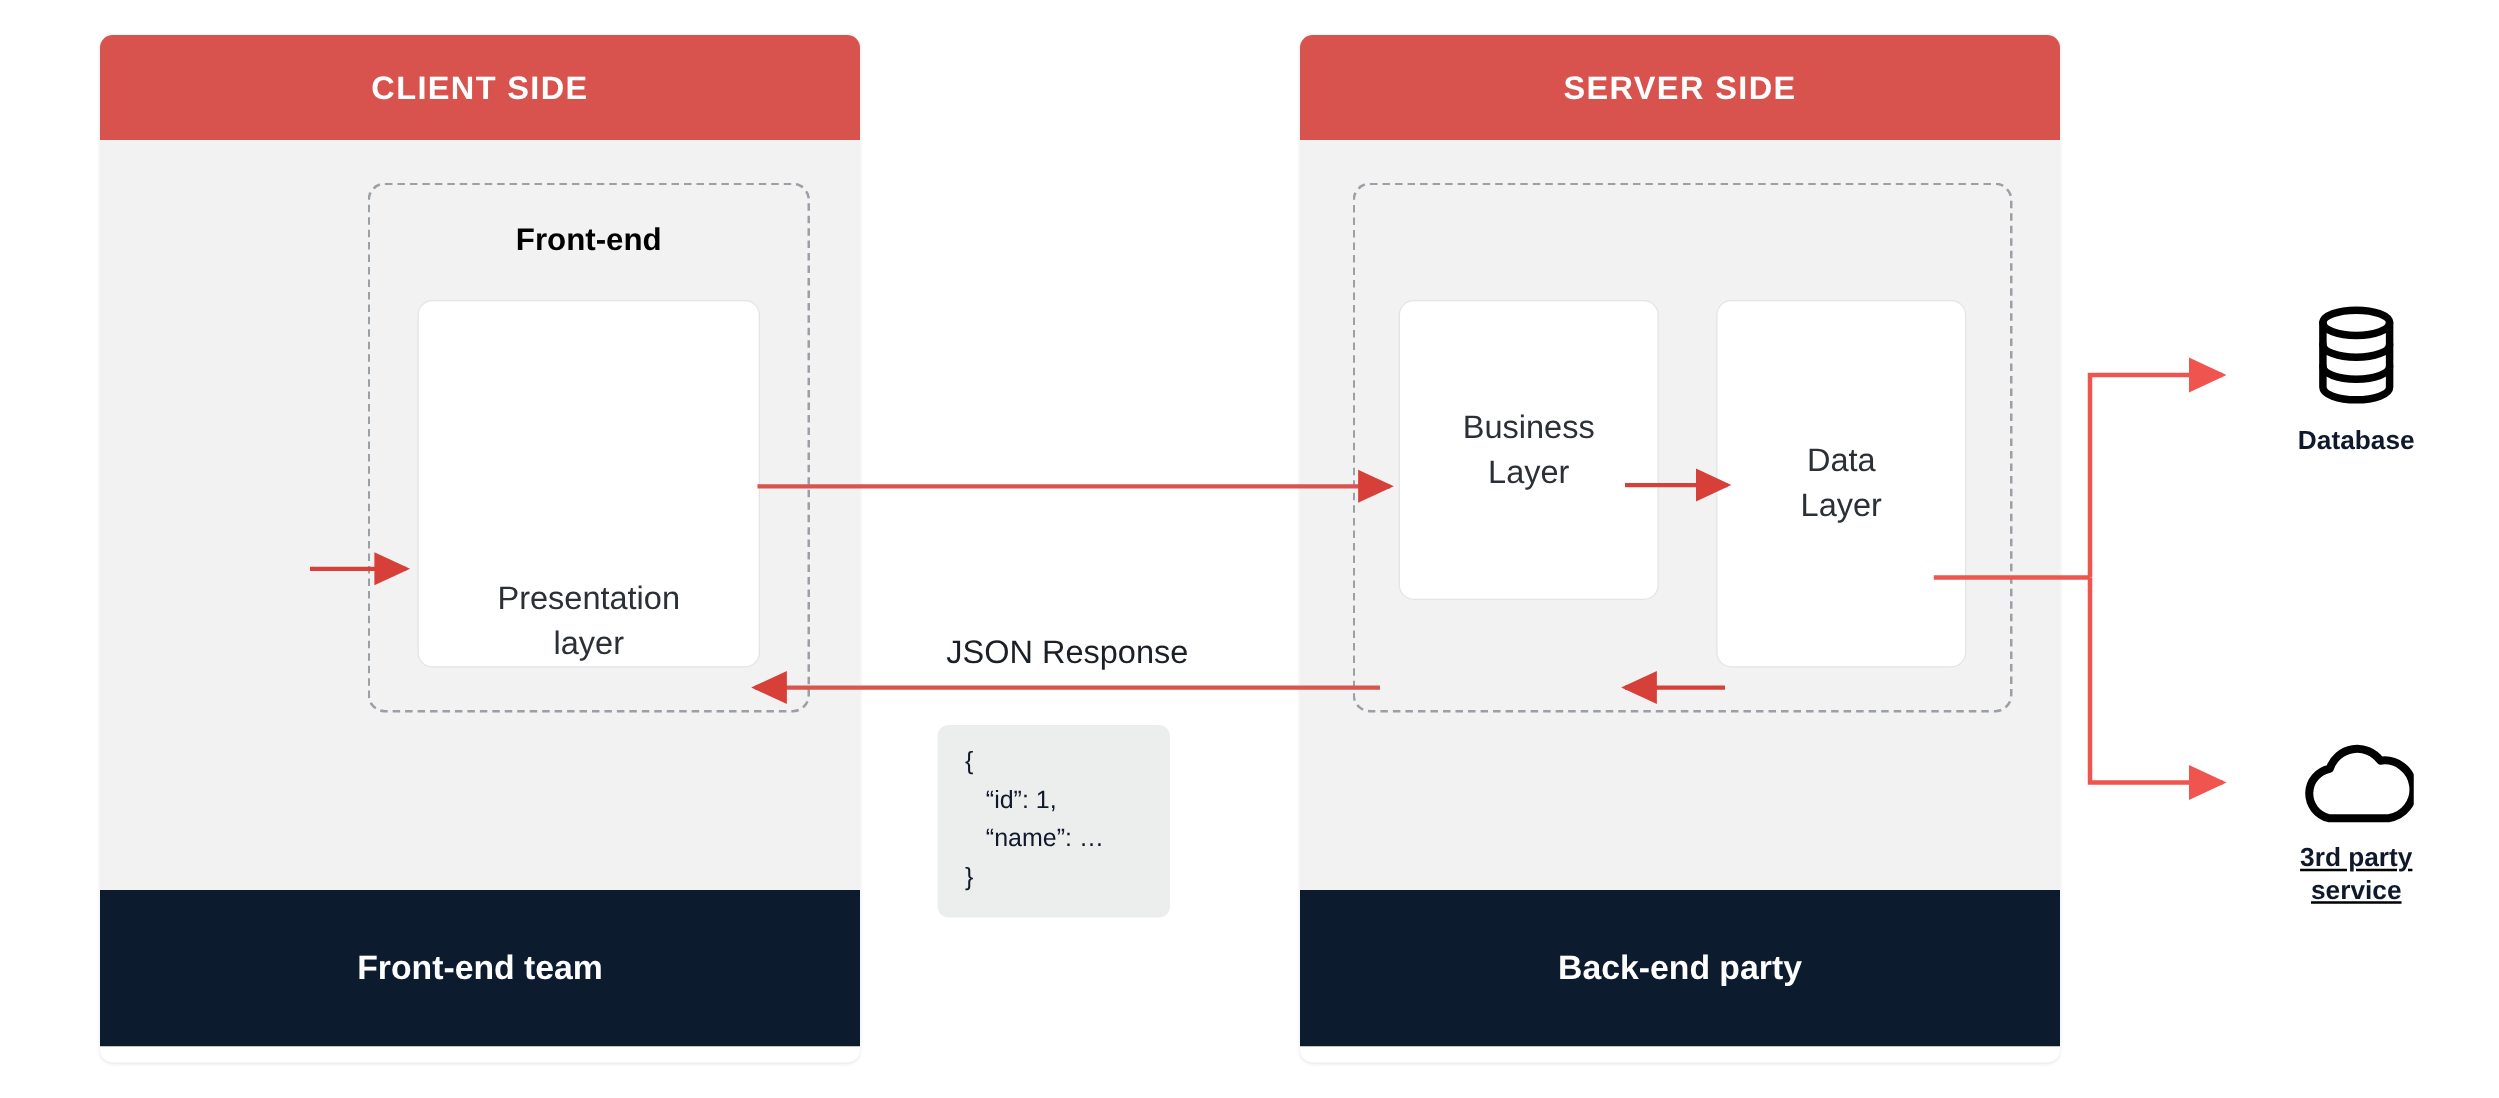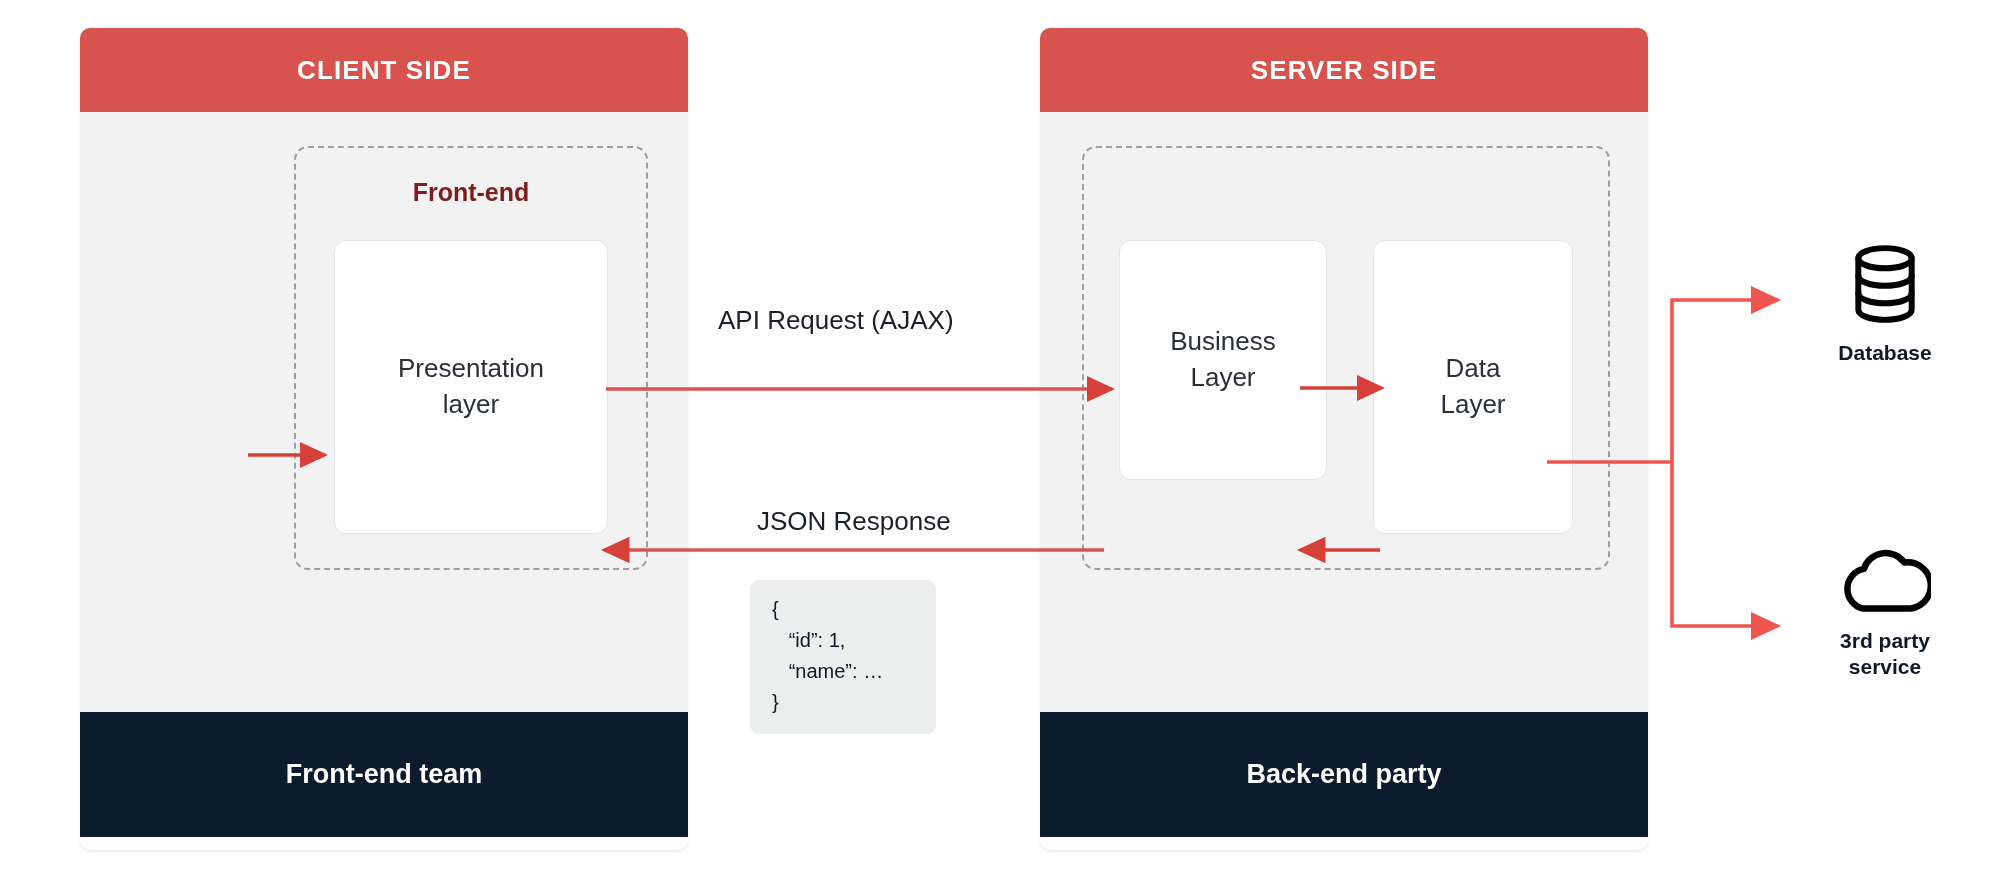--- a/index.html
+++ b/index.html
@@ -42,21 +42,21 @@
 
   
   .dashed-group{
     position:absolute;
     border:2px dashed #9aa0a6;
     border-radius:14px;
   }
   .group-title{
     position:absolute;left:0;right:0;top:30px;
     text-align:center;
-    font-size:25px;font-weight:bold;color:#7f1d1d;
+    font-size:25px;font-weight:bold;color:#000000;
   }
 
   
   .layer-card{
     position:absolute;
     background:#ffffff;
     border:1px solid #e2e4e7;
     border-radius:12px;
     display:flex;align-items:center;justify-content:center;
     text-align:center;
@@ -100,21 +100,21 @@
 </head>
 <body>
 
 <div class="stage">
 
   <div class="panel" id="client-panel">
     <div class="panel-header">CLIENT SIDE</div>
     <div class="panel-body">
       <div class="dashed-group" style="left:214px;top:34px;width:350px;height:420px;">
         <div class="group-title">Front-end</div>
-        <div class="layer-card" style="left:38px;top:92px;width:274px;height:294px;">
+        <div class="layer-card" style="left:38px;top:92px;width:274px;height:294px;align-items:flex-end;">
           <span>
             <span>Presentation</span><br>
             <span>layer</span>
           </span>
         </div>
       </div>
     </div>
     <div class="panel-footer">Front-end team</div>
   </div>
 
@@ -145,31 +145,30 @@
       <g fill="none" stroke="#000000" stroke-width="6.5" stroke-linecap="round" stroke-linejoin="round">
         <ellipse cx="50" cy="22" rx="29" ry="11"></ellipse>
         <path d="M21 22 L21 78 A29 11 0 0 0 79 78 L79 22"></path>
         <path d="M21 41 A29 11 0 0 0 79 41"></path>
         <path d="M21 60 A29 11 0 0 0 79 60"></path>
       </g>
     </svg>
     <div class="node-label">Database</div>
   </div>
 
-  <div class="node" id="third-party-node" style="left:1800px;top:542px;width:170px;">
+  <div class="node" id="third-party-node" style="left:1800px;top:588px;width:170px;text-decoration:underline;">
     <svg width="92" height="76" viewBox="0 0 100 82" style="display:block;margin:0 auto;">
       <path d="M26 72 A22 22 0 0 1 27 29 A25 25 0 0 1 71 22 A18 18 0 0 1 78 72 Z" fill="none" stroke="#000000" stroke-width="7" stroke-linecap="round" stroke-linejoin="round"></path>
     </svg>
     <div class="node-label">
       <span>3rd party</span><br>
       <span>service</span>
     </div>
   </div>
 
-  <div class="flow-label" style="left:718px;top:305px;">API Request (AJAX)</div>
   <div class="flow-label" style="left:757px;top:506px;">JSON Response</div>
 
   <div id="json-snippet">{
    “id”: 1,
    “name”: …
 }</div>
 
   <svg id="connectors">
     <defs>
       <marker id="arrowA" markerWidth="9" markerHeight="9" refX="7.5" refY="4.5" orient="auto" markerUnits="strokeWidth">

